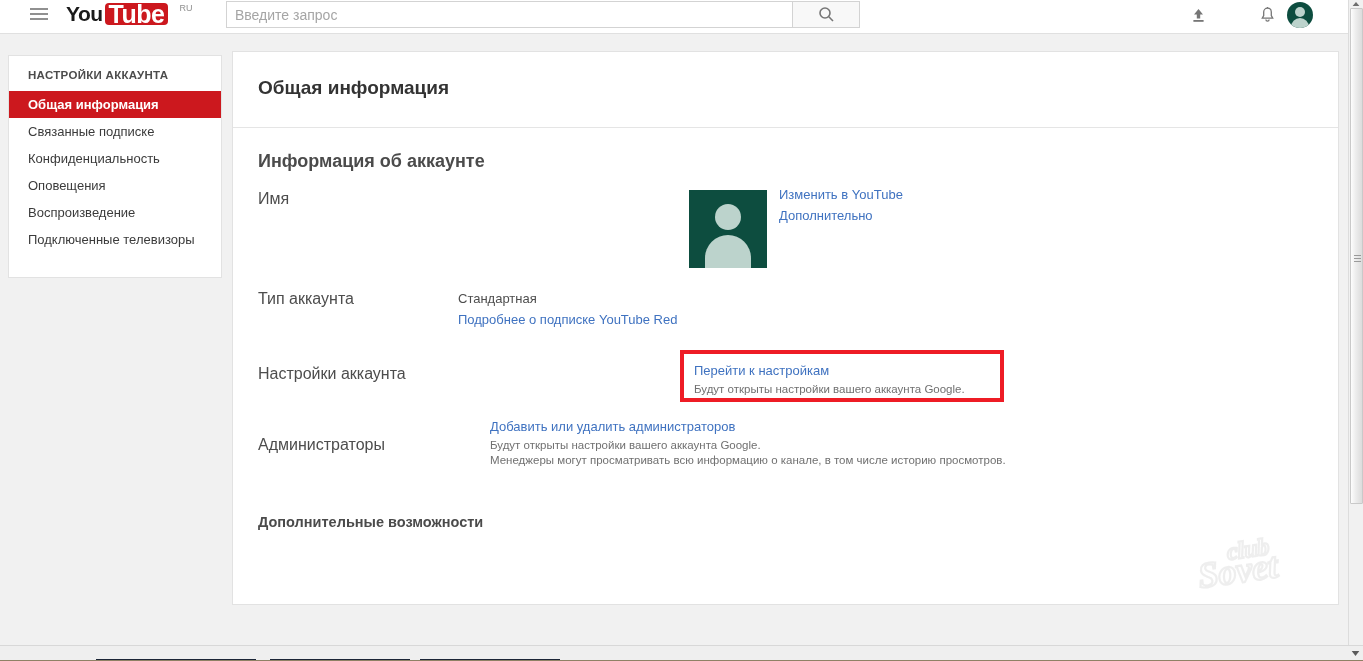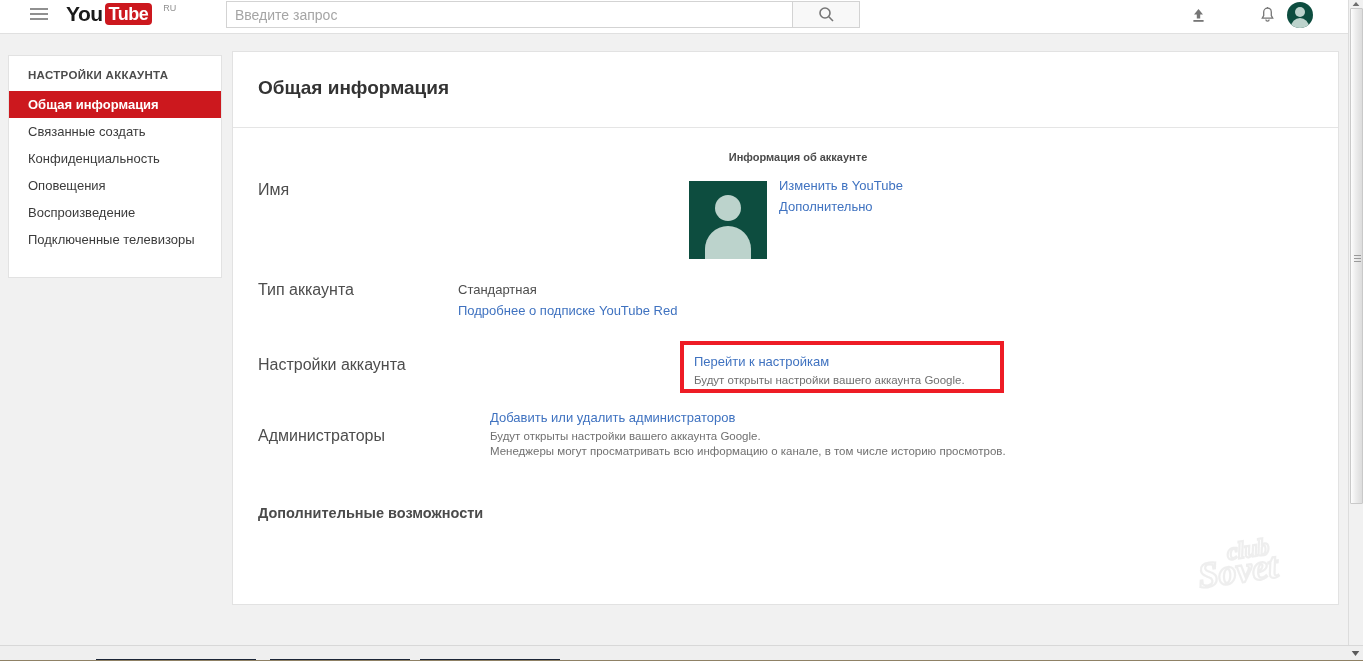--- a/index.html
+++ b/index.html
@@ -70,21 +70,21 @@
     border-radius: 4px;
     padding: 0 4px 0 4px;
     margin-left: 2px;
     height: 22px;
     display: flex;
     align-items: center;
   }
   #logo .tube {
     font-family: "Liberation Sans", sans-serif;
     font-weight: bold;
-    font-size: 18px;
+    font-size: 25px;
     line-height: 21px;
     color: #ffffff;
     letter-spacing: -0.5px;
   }
   #logo .ru {
     font-size: 9px;
     color: #909090;
     font-weight: normal;
     margin-left: 11px;
     margin-top: 0px;
@@ -206,25 +206,24 @@
     color: #333333;
     font-weight: bold;
     padding: 25px 0 0 25px;
   }
   #titledivider {
     margin-top: 28px;
     height: 1px;
     background: #e5e5e5;
   }
   #sectiontitle {
-    font-size: 11px;
+    font-size: 18px;
     font-weight: bold;
     color: #4b4b4b;
     padding: 23px 0 0 25px;
-    text-align: center;
   }
 
   .row {
     position: relative;
     padding-left: 25px;
   }
   .rowlabel {
     position: absolute;
     left: 25px;
     font-size: 16px;
@@ -438,21 +437,21 @@
     <div id="avatar-hdr">
       <div class="head"></div>
       <div class="body"></div>
     </div>
   </div>
 
   <div id="sidebar">
     <div class="title">НАСТРОЙКИ АККАУНТА</div>
 
     <div class="item active">Общая информация</div>
-    <div class="item">Связанные создать</div>
+    <div class="item">Связанные подписке</div>
     <div class="item">Конфиденциальность</div>
     <div class="item">Оповещения</div>
     <div class="item">Воспроизведение</div>
     <div class="item">Подключенные телевизоры</div>
   </div>
 
   <div id="card">
 
     <div id="pagetitle">Общая информация</div>
     <div id="titledivider"></div>

